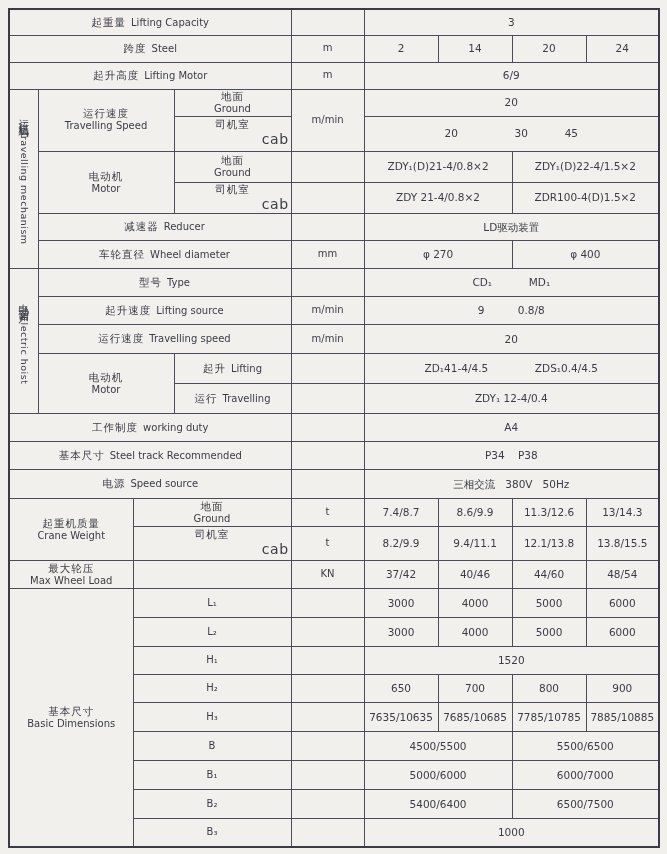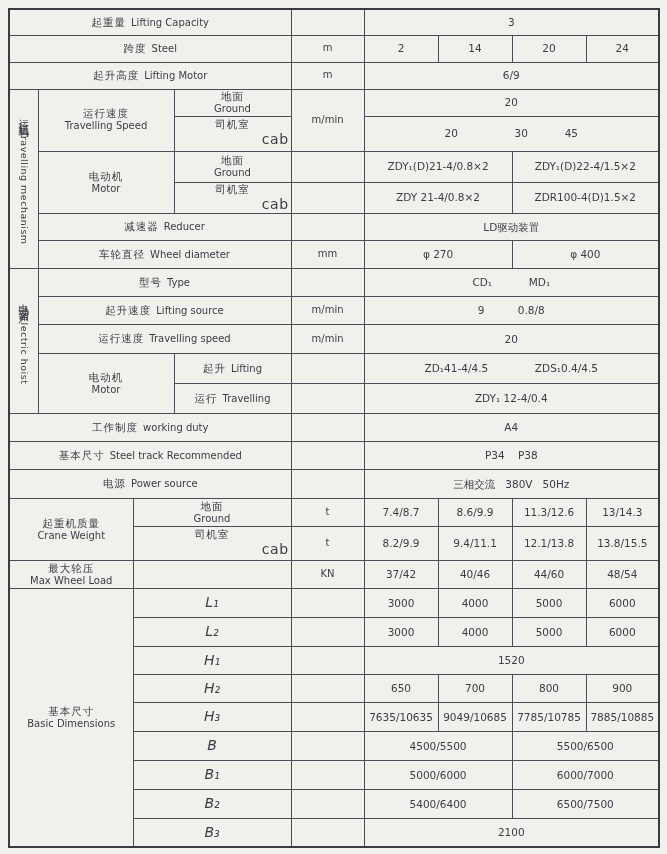--- a/index.html
+++ b/index.html
@@ -29,21 +29,21 @@
     line-height:1.25;
   }
   
   tr.r26{height:26px} tr.r27{height:27px} tr.r28{height:28px} tr.r29{height:29px}
   tr.r30{height:30px} tr.r31{height:31px} tr.r34{height:34px} tr.r35{height:35px}
   .bl{display:block;}
   .en{font-size:10px;}
   .zh{font-size:10.5px;letter-spacing:1px;}
   .inl .zh{margin-right:5px;}
   .cab-big{font-size:14px;letter-spacing:.5px;text-align:right;}
-  .small{font-size:14px;font-style:italic;}
+  .small{font-size:10px;}
   .val{white-space:pre;font-size:10.5px;}
   .unit{font-size:10px;}
   
   td.vcol{padding:0;}
   .vwrap{
     writing-mode:vertical-lr;
     text-orientation:mixed;
     display:inline-block;
     white-space:nowrap;
     margin:0 auto;
@@ -193,21 +193,21 @@
   <td colspan="4" class="val">A4</td>
 </tr>
 
 <tr class="r28">
   <td colspan="4" class="inl"><span class="zh">基本尺寸</span><span class="en">Steel track Recommended</span></td>
   <td class="unit"></td>
   <td colspan="4" class="val">P34    P38</td>
 </tr>
 
 <tr class="r29">
-  <td colspan="4" class="inl"><span class="zh">电源</span><span class="en">Power source</span></td>
+  <td colspan="4" class="inl"><span class="zh">电源</span><span class="en">Speed source</span></td>
   <td class="unit"></td>
   <td colspan="4" class="val">三相交流   380V   50Hz</td>
 </tr>
 
 <tr class="r28">
   <td colspan="2" rowspan="2">
             <span class="bl zh">起重机质量</span>
             <span class="bl en">Crane Weight</span>
           </td>
   <td colspan="2">
@@ -280,21 +280,21 @@
   <td class="val">650</td>
   <td class="val">700</td>
   <td class="val">800</td>
   <td class="val">900</td>
 </tr>
 
 <tr class="r29">
   <td colspan="2" class="small">H₃</td>
   <td class="unit"></td>
   <td class="val">7635/10635</td>
-  <td class="val">9049/10685</td>
+  <td class="val">7685/10685</td>
   <td class="val">7785/10785</td>
   <td class="val">7885/10885</td>
 </tr>
 
 <tr class="r29">
   <td colspan="2" class="small">B</td>
   <td class="unit"></td>
   <td colspan="2" class="val">4500/5500</td>
   <td colspan="2" class="val">5500/6500</td>
 </tr>
@@ -309,18 +309,18 @@
 <tr class="r29">
   <td colspan="2" class="small">B₂</td>
   <td class="unit"></td>
   <td colspan="2" class="val">5400/6400</td>
   <td colspan="2" class="val">6500/7500</td>
 </tr>
 
 <tr class="r28">
   <td colspan="2" class="small">B₃</td>
   <td class="unit"></td>
-  <td colspan="4" class="val">2100</td>
+  <td colspan="4" class="val">1000</td>
 </tr>
 
 </tbody>
     </table>
 </div>
 
 </body></html>

